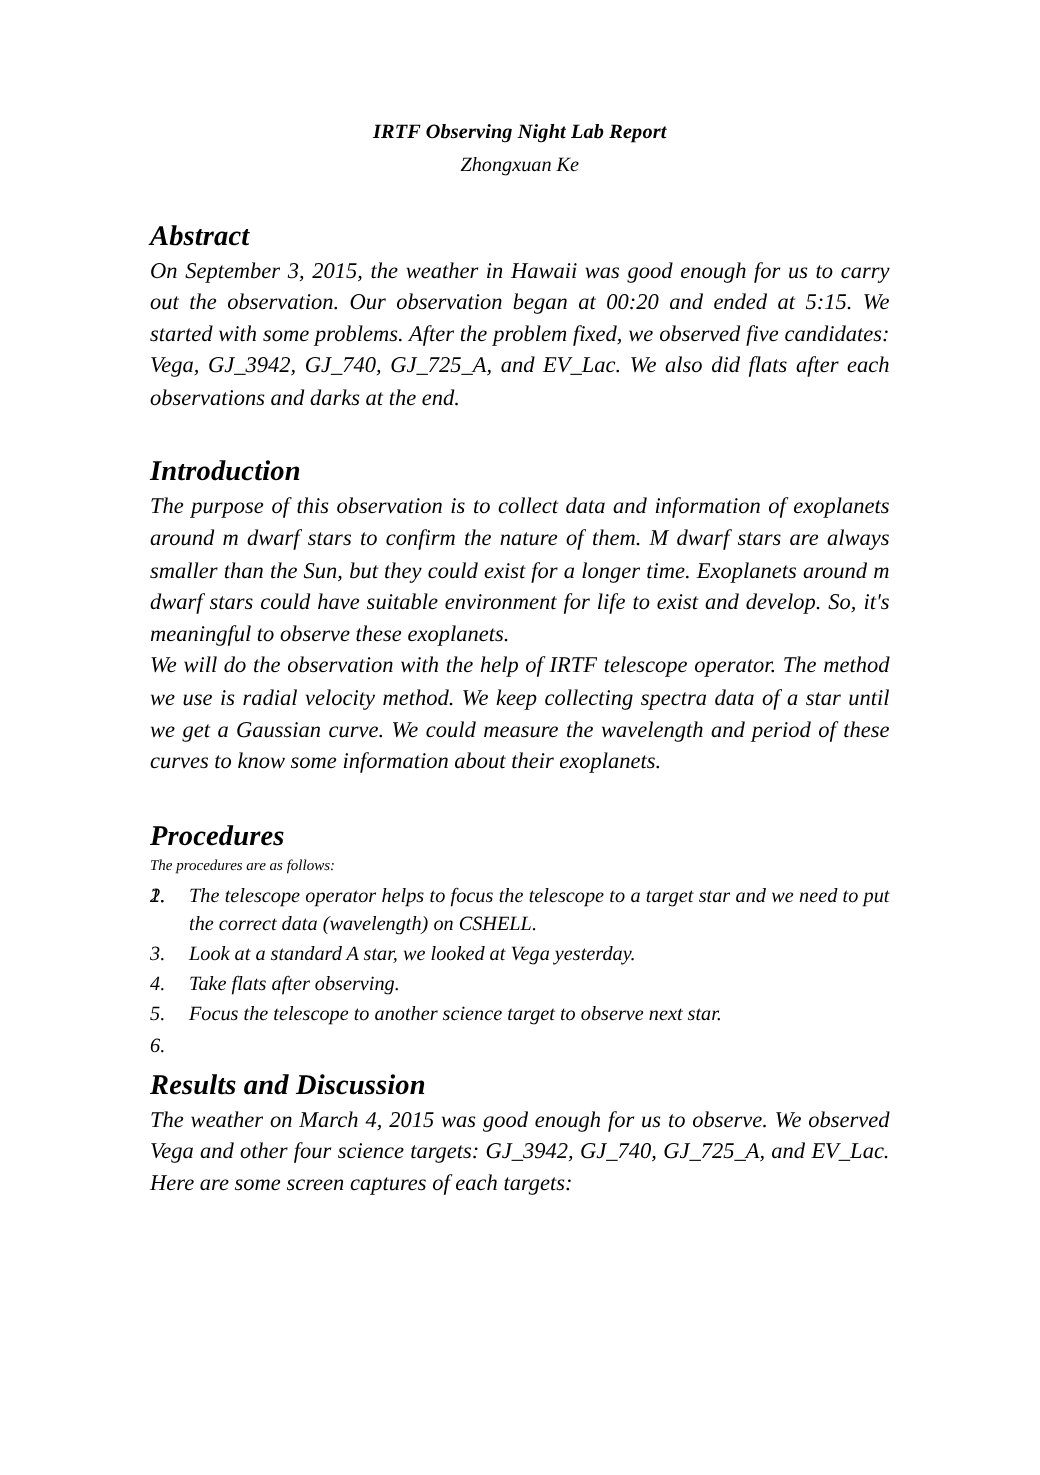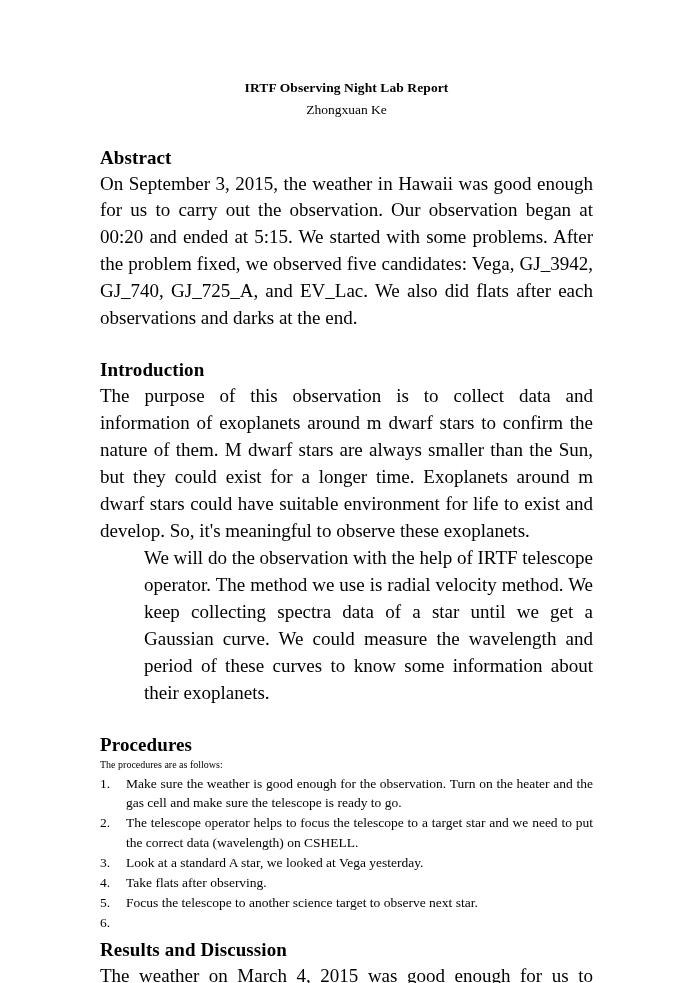--- a/index.html
+++ b/index.html
@@ -14,20 +14,21 @@
     font-family: "Liberation Serif", "DejaVu Serif", serif;
     color: #000000;
     overflow: hidden;
   }
   .page {
     box-sizing: border-box;
     width: 693px;
     height: 896px;
     padding: 78px 100px 40px 100px;
     background: #ffffff;
+    font-style: italic;
   }
   .title-block {
     text-align: center;
     margin-bottom: 26px;
   }
   .doc-title {
     font-size: 13.5px;
     font-weight: bold;
     line-height: 1.55;
     letter-spacing: 0.1px;
@@ -39,29 +40,28 @@
   .section {
     margin-bottom: 14px;
   }
   .section-heading {
     font-size: 19px;
     font-weight: bold;
     margin-bottom: 2px;
     letter-spacing: 0.1px;
   }
   p.body-text {
-    font-size: 19px;
+    font-size: 15px;
     line-height: 1.42;
     text-align: justify;
     margin: 0;
     text-justify: inter-word;
   }
   p.body-text + p.body-text {
     margin-top: 0px;
-    margin-left: 44px;
   }
   .gap {
     height: 13px;
   }
   ol.proc-list {
     margin: 0;
     padding: 0;
     list-style: none;
     font-size: 13.5px;
     line-height: 1.42;
@@ -109,21 +109,20 @@
   </div>
 
   <div class="gap"></div>
 
   <div class="section">
     <div class="section-heading">Procedures</div>
     <p class="lead-line">The procedures are as follows:</p>
     <ol class="proc-list">
       <li>
         <span class="num">1.</span>
-        <span>Make sure the weather is good enough for the observation. Turn on the heater and the gas cell and make sure the telescope is ready to go.</span>
       </li>
       <li>
         <span class="num">2.</span>
         <span>The telescope operator helps to focus the telescope to a target star and we need to put the correct data (wavelength) on CSHELL.</span>
       </li>
       <li>
         <span class="num">3.</span>
         <span>Look at a standard A star, we looked at Vega yesterday.</span>
       </li>
       <li>

